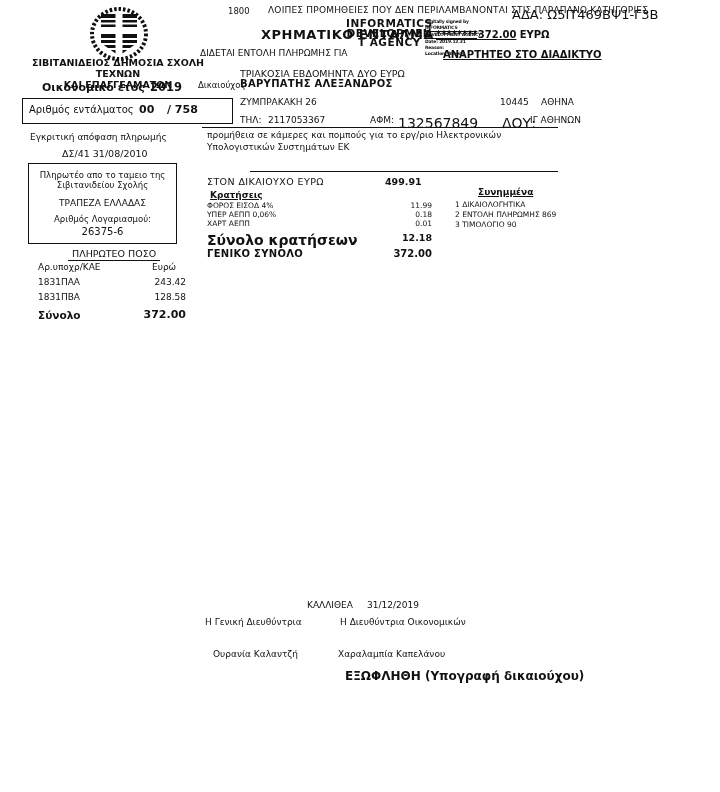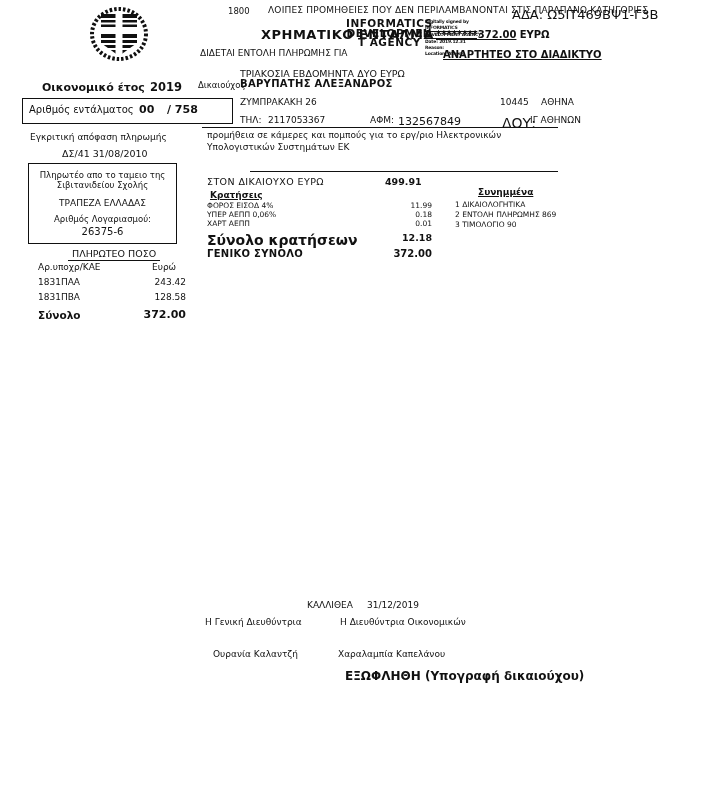--- a/index.html
+++ b/index.html
@@ -57,20 +57,24 @@
     <div class="tiny" style="border-bottom:1px solid #111;">INFORMATICS</div>
     <div class="tiny" style="border-bottom:1px solid #111;">DEVELOPMENT AGENCY</div>
     <div class="tiny">Date: 2019.12.31</div>
     <div class="tiny">Reason:</div>
     <div class="tiny">Location: Athens</div>
   </div>
 
   <div class="abs" style="left:200px;top:48px;font-size:9px;z-index:1;">ΔΙΔΕΤΑΙ ΕΝΤΟΛΗ ΠΛΗΡΩΜΗΣ ΓΙΑ</div>
   <div class="abs b" style="left:443px;top:49px;font-size:10px;z-index:1;text-decoration:underline;">ΑΝΑΡΤΗΤΕΟ ΣΤΟ ΔΙΑΔΙΚΤΥΟ</div>
 
+  <div class="abs ctr" style="left:14px;top:57px;width:208px;white-space:normal;">
+    <div class="b" style="font-size:9.5px;">ΣΙΒΙΤΑΝΙΔΕΙΟΣ ΔΗΜΟΣΙΑ ΣΧΟΛΗ ΤΕΧΝΩΝ</div>
+    <div class="b" style="font-size:9.5px;">ΚΑΙ ΕΠΑΓΓΕΛΜΑΤΩΝ</div>
+  </div>
   <div class="abs b" style="left:42px;top:81px;font-size:11px;">Οικονομικό έτος</div>
   <div class="abs b" style="left:150px;top:80px;font-size:11.5px;">2019</div>
 
   <div class="box" style="left:22px;top:98px;width:209px;height:24px;">
     <span class="abs" style="left:6px;top:5px;font-size:10px;">Αριθμός εντάλματος</span>
     <span class="abs b" style="left:116px;top:4px;font-size:11px;">00</span>
     <span class="abs b" style="left:144px;top:4px;font-size:11px;">/ 758</span>
   </div>
 
   <div class="abs" style="left:30px;top:132px;font-size:9px;">Εγκριτική απόφαση πληρωμής</div>
@@ -100,21 +104,21 @@
   <div class="abs" style="left:198px;top:80px;font-size:8.5px;">Δικαιούχος</div>
   <div class="abs b" style="left:240px;top:78px;font-size:10px;letter-spacing:0.3px;">ΒΑΡΥΠΑΤΗΣ ΑΛΕΞΑΝΔΡΟΣ</div>
 
   <div class="abs" style="left:240px;top:97px;font-size:9px;">ΖΥΜΠΡΑΚΑΚΗ 26</div>
   <div class="abs" style="left:500px;top:97px;font-size:9px;">10445</div>
   <div class="abs" style="left:541px;top:97px;font-size:9px;">ΑΘΗΝΑ</div>
 
   <div class="abs" style="left:240px;top:115px;font-size:9px;">ΤΗΛ:</div>
   <div class="abs" style="left:268px;top:115px;font-size:9px;">2117053367</div>
   <div class="abs" style="left:370px;top:115px;font-size:9px;text-align:right;">ΑΦΜ:</div>
-  <div class="abs" style="left:398px;top:115px;font-size:11px;text-align:center;">132567849</div>
+  <div class="abs" style="left:398px;top:115px;font-size:14px;text-align:center;">132567849</div>
   <div class="abs" style="left:502px;top:115px;font-size:14px;">ΔΟΥ:</div>
   <div class="abs" style="left:530px;top:115px;font-size:9px;">ΙΓ ΑΘΗΝΩΝ</div>
 
   <div class="hr" style="left:202px;top:127px;width:356px;"></div>
   <div class="abs wrap" style="left:207px;top:130px;width:352px;font-size:9px;line-height:11.5px;">προμήθεια σε κάμερες και πομπούς για το εργ/ριο Ηλεκτρονικών Υπολογιστικών Συστημάτων ΕΚ</div>
   <div class="hr" style="left:250px;top:171px;width:308px;"></div>
 
   <div class="abs" style="left:207px;top:176px;font-size:9.5px;letter-spacing:0.4px;">ΣΤΟΝ ΔΙΚΑΙΟΥΧΟ ΕΥΡΩ</div>
   <div class="abs b" style="left:385px;top:176px;font-size:9.5px;">499.91</div>
 

